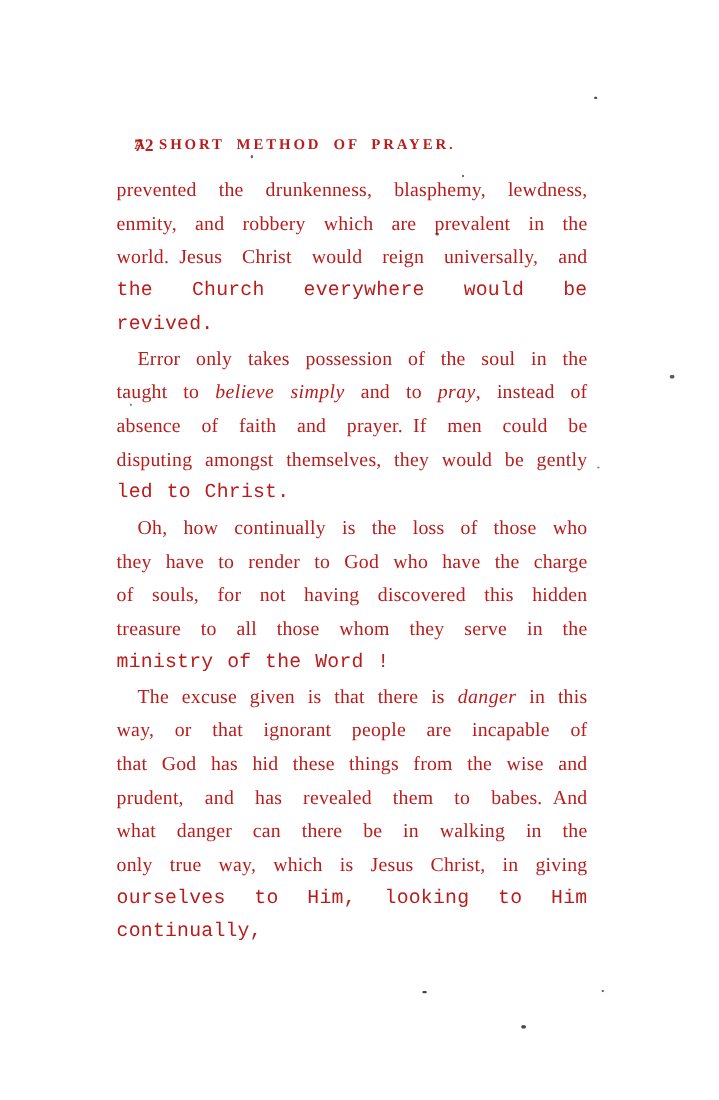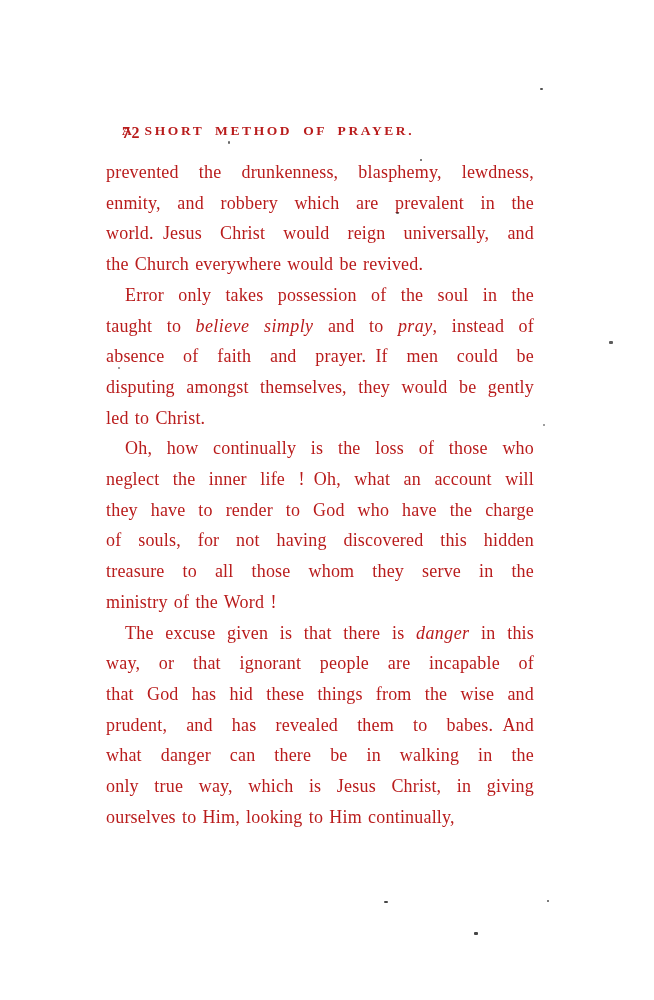--- a/index.html
+++ b/index.html
@@ -43,21 +43,21 @@
     width: 428px;
     font-size: 18px;
     line-height: 30.7px;
   }
   .line {
     text-align: justify;
     text-align-last: justify;
     word-spacing: 1.5px;
     letter-spacing: 0.2px;
   }
-  .line.para-end { text-align-last: left; }
+  .line.para-end { text-align-last: left; font-family: Liberation Mono, monospace; }
   .line.indent { text-indent: 19px; }
   .line em { font-style: italic; letter-spacing: 0.4px; }
   .speck {
     position: absolute;
     background: #262626;
     border-radius: 1px;
   }
 </style>
 </head>
 <body>
@@ -71,21 +71,20 @@
       <div class="line"><span>prevented the drunkenness, blasphemy, lewdness,</span></div>
       <div class="line"><span>enmity, and robbery which are prevalent in the</span></div>
       <div class="line"><span>world. Jesus Christ would reign universally, and</span></div>
       <div class="line para-end"><span>the Church everywhere would be revived.</span></div>
       <div class="line indent"><span>Error only takes possession of the soul in the</span></div>
       <div class="line"><span>taught to </span><em>believe simply</em><span> and to </span><em>pray</em><span>, instead of</span></div>
       <div class="line"><span>absence of faith and prayer. If men could be</span></div>
       <div class="line"><span>disputing amongst themselves, they would be gently</span></div>
       <div class="line para-end"><span>led to Christ.</span></div>
       <div class="line indent"><span>Oh, how continually is the loss of those who</span></div>
-      <div class="line"><span>neglect the inner life ! Oh, what an account will</span></div>
       <div class="line"><span>they have to render to God who have the charge</span></div>
       <div class="line"><span>of souls, for not having discovered this hidden</span></div>
       <div class="line"><span>treasure to all those whom they serve in the</span></div>
       <div class="line para-end"><span>ministry of the Word !</span></div>
       <div class="line indent"><span>The excuse given is that there is </span><em>danger</em><span> in this</span></div>
       <div class="line"><span>way, or that ignorant people are incapable of</span></div>
       <div class="line"><span>that God has hid these things from the wise and</span></div>
       <div class="line"><span>prudent, and has revealed them to babes. And</span></div>
       <div class="line"><span>what danger can there be in walking in the</span></div>
       <div class="line"><span>only true way, which is Jesus Christ, in giving</span></div>

